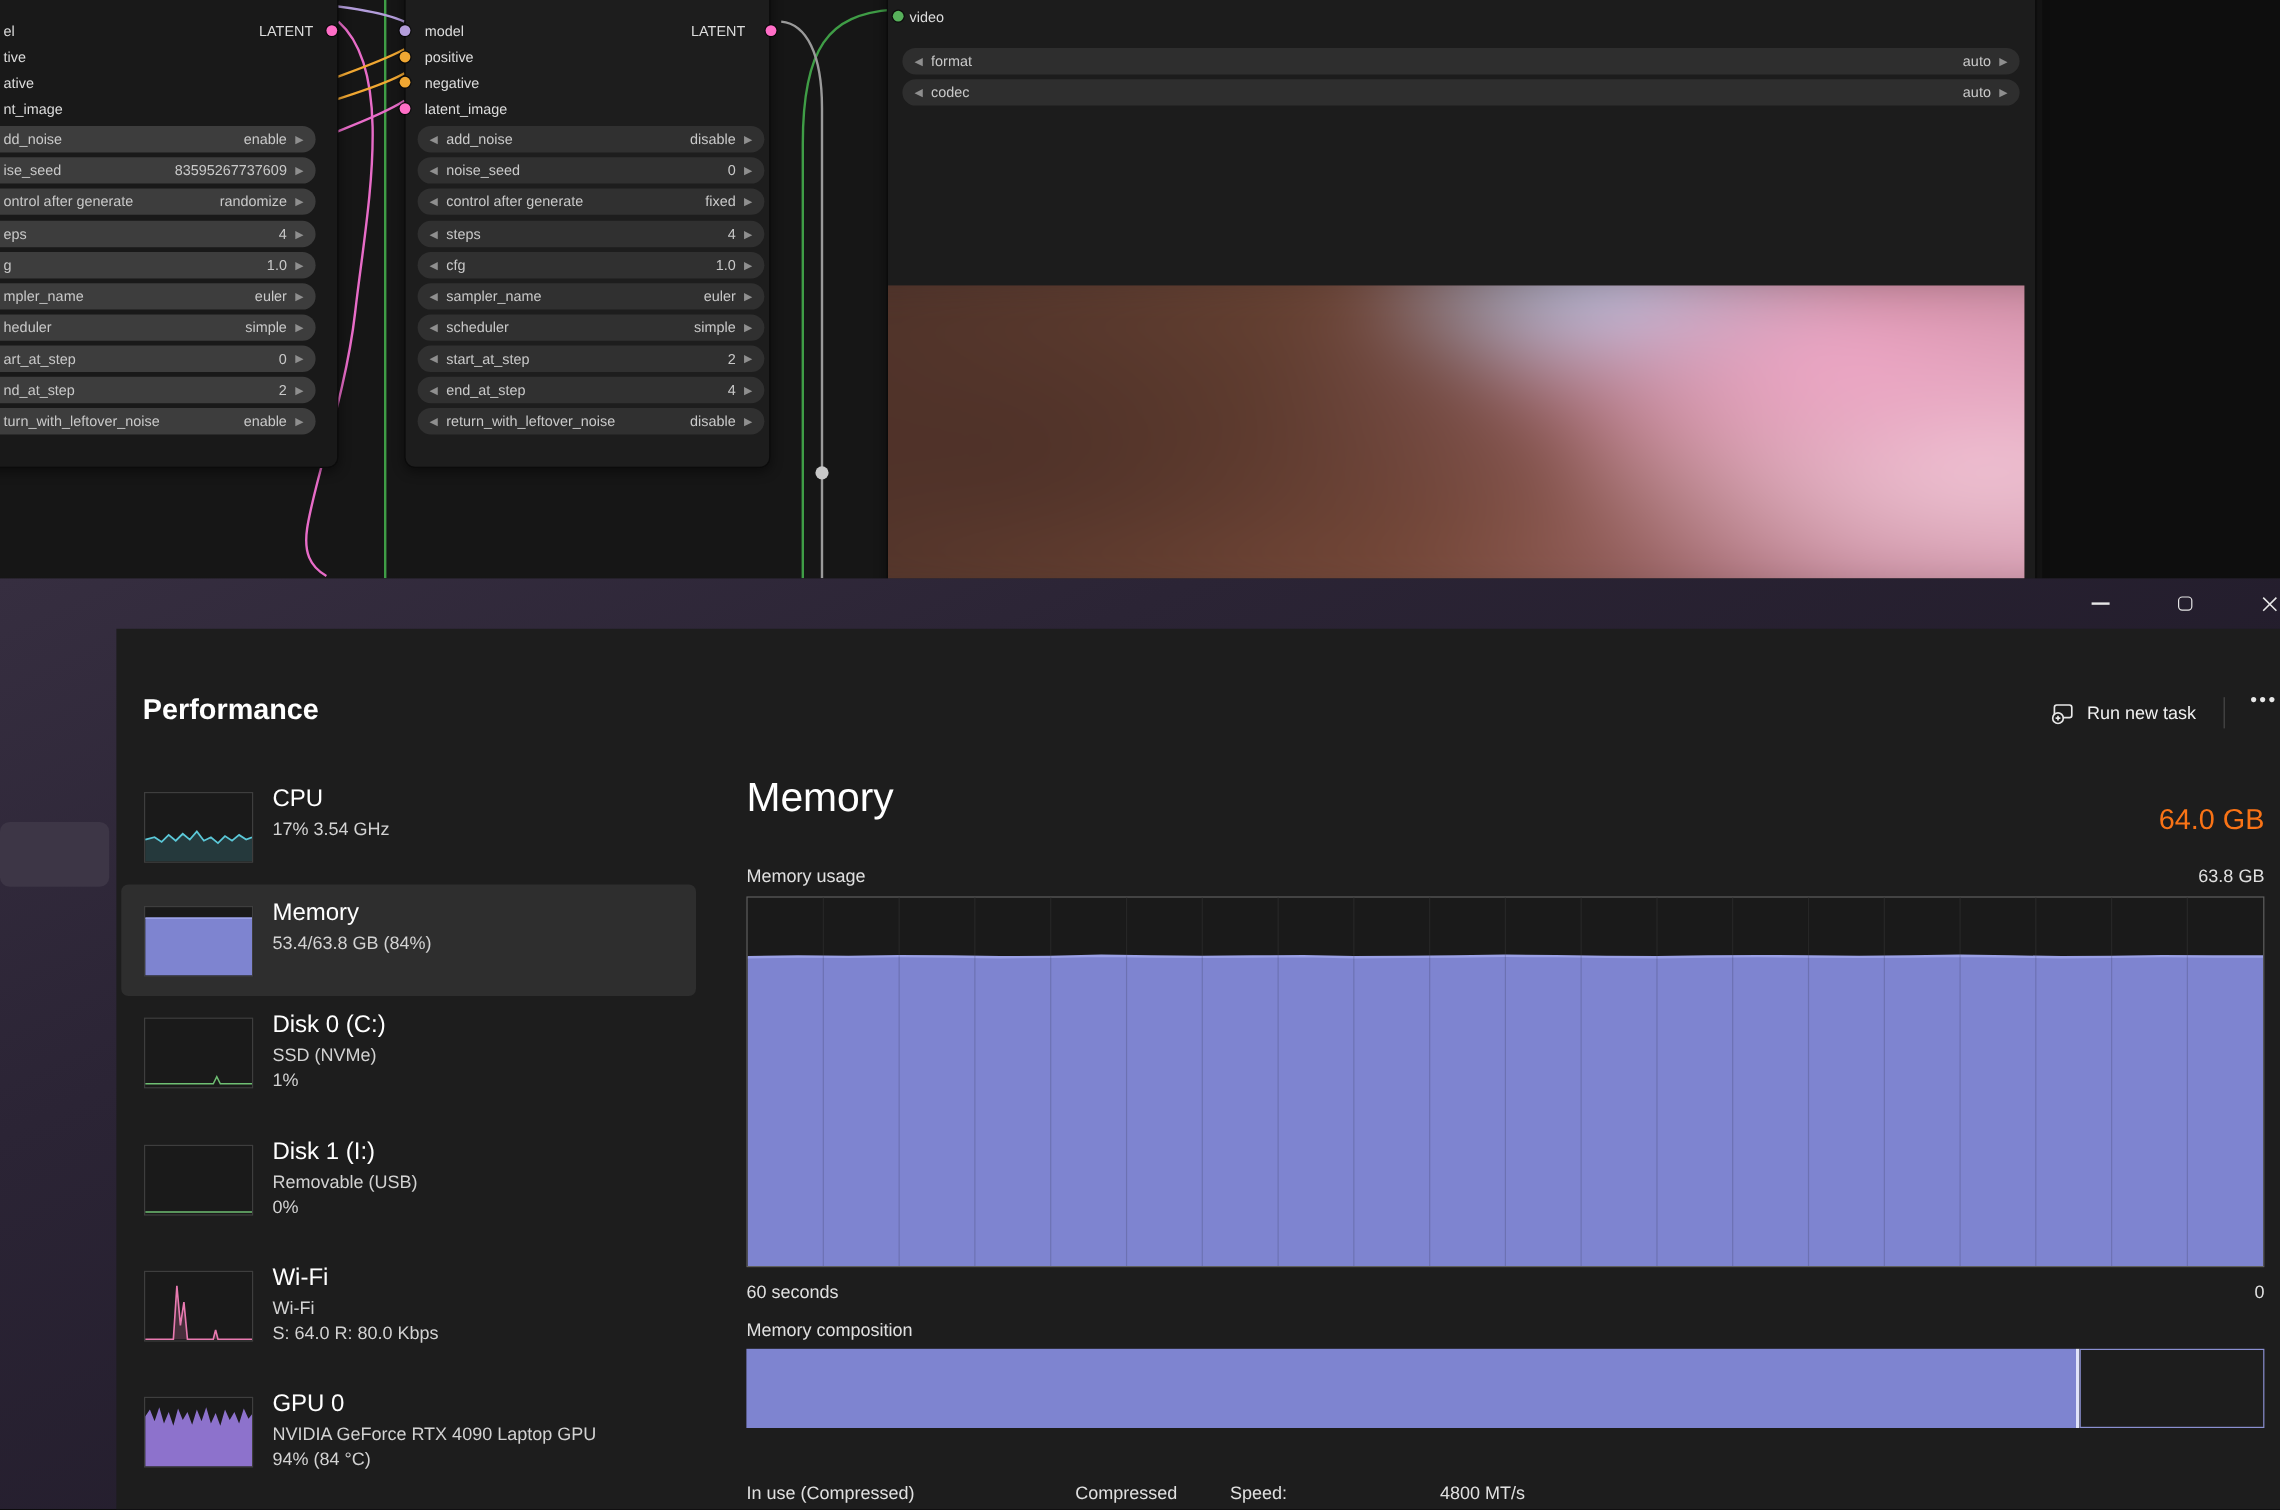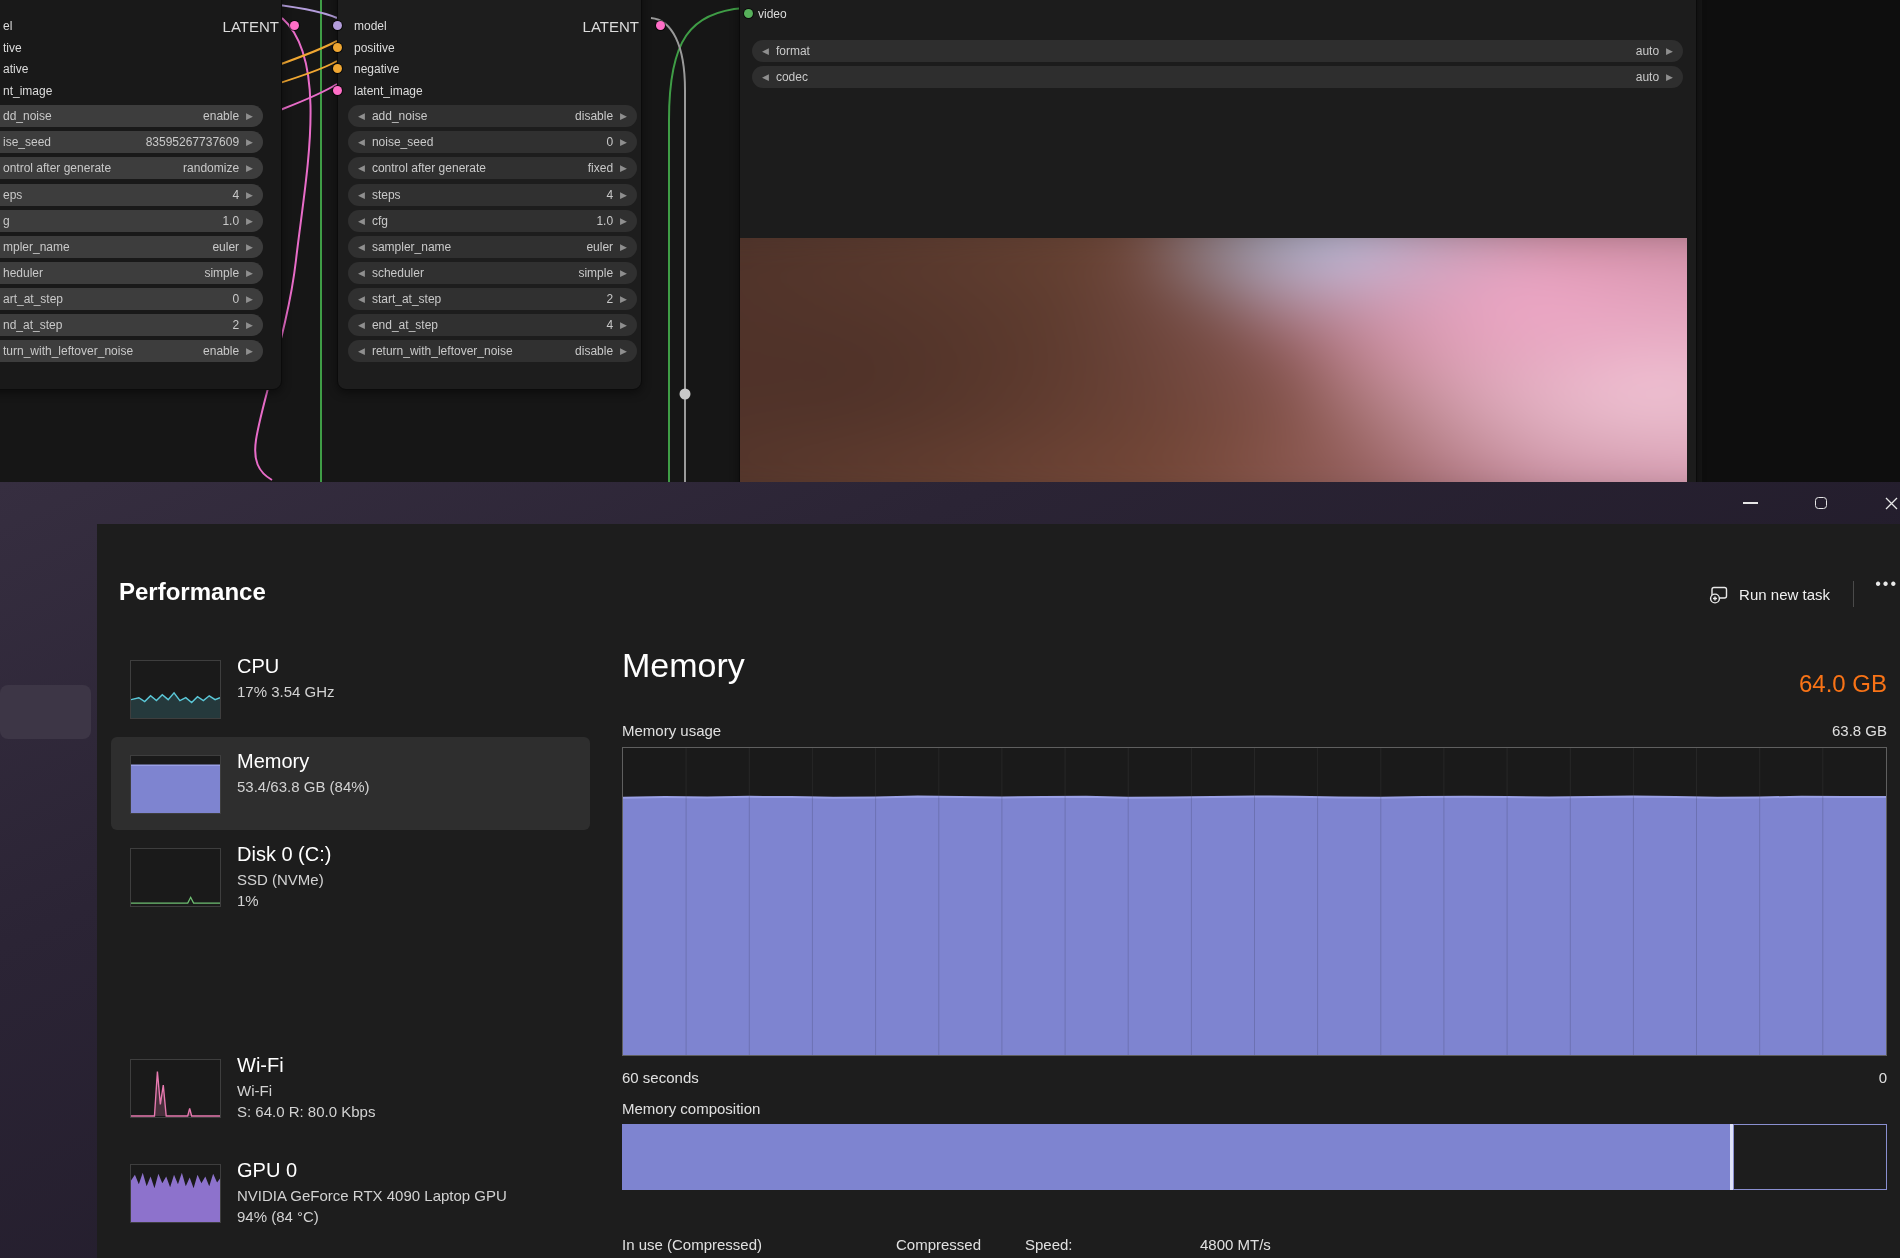--- a/index.html
+++ b/index.html
@@ -12,21 +12,21 @@
   .canvas-right-shade { position:absolute; left:1702px; top:0; width:198px; height:482px; background:#0e0e0e; }
   .wires { position:absolute; left:0; top:0; width:1900px; height:482px; pointer-events:none; }
   .node { position:absolute; background:#1d1d1d; border:1px solid #0b0b0b; border-radius:9px; box-shadow:0 3px 10px rgba(0,0,0,.45); }
   .node-left  { left:-60px; top:-34px; width:342px; height:424px; background:#191919; }
   .node-mid   { left:337px; top:-34px; width:305px; height:424px; background:#1d1d1d; }
   .node-right { left:739px; top:-24px; width:958px; height:540px; background:#1c1c1c; }
   .iorow { position:absolute; left:0; right:0; height:18px; display:flex; align-items:center; font-size:12px; color:#dcdcdc; }
   .iorow .iolabel { line-height:18px; }
   .lp { padding-left:62px; }
   .mp { padding-left:16px; }
-  .ioout { position:absolute; right:2px; height:18px; display:flex; align-items:center; font-size:15px; color:#dcdcdc; }
+  .ioout { position:absolute; right:20px; height:18px; display:flex; align-items:center; font-size:12px; color:#dcdcdc; }
   .dot { position:absolute; width:9px; height:9px; border-radius:50%; top:4px; box-shadow:0 0 0 1px rgba(0,0,0,.6); }
   .dot-model { background:#b39ddb; } .dot-cond { background:#f0a732; }
   .dot-latent { background:#ff6ec7; } .dot-video { background:#57b05b; }
   .wrow { position:absolute; height:22px; border-radius:11px; display:flex; align-items:center; padding:0 10px; font-size:12px; color:#c9c9c9; }
   .node-left .wrow { left:30px; right:18px; background:#3d3d3d; padding-left:32px; }
   .node-mid  .wrow { left:10px; right:4px; background:#303030; }
   .node-right .wrow { left:12px; right:13px; background:#2e2e2e;text-align:right; }
   .wtext { position:absolute; left:12px; right:13px; height:24px; border-radius:12px; background:#262626; display:flex; align-items:center; padding:0 12px; font-size:12px; color:#c9c9c9; }
   .wl { white-space:nowrap; }
   .wv { margin-left:auto; white-space:nowrap; }
@@ -52,21 +52,21 @@
   .win-min { left:1728px; } .win-max { left:1799px; } .win-close { left:1869px; }
   .glyph-min { display:block; width:15px; height:2px; background:#e6e6e6; }
   .glyph-max { display:block; width:12px; height:12px; border:1.3px solid #e6e6e6; border-radius:3.5px; }
   .rail-pill { position:absolute; left:0; top:203px; width:91px; height:54px; background:#3d3646; border-radius:8px; }
   .tm-content { position:absolute; left:97px; top:42px; width:1803px; height:920px; background:#1d1d1d; overflow:hidden; }
   .tm-title { position:absolute; left:22px; top:54px; font-size:24px; font-weight:700; color:#ffffff; }
   .run-task { position:absolute; right:70px; top:53px; height:34px; display:flex; align-items:center; gap:10px; color:#f0f0f0; font-size:15px; background:transparent; border:none; }
   .hdr-sep { position:absolute; right:46px; top:57px; width:1px; height:26px; background:#4a4a4a; }
   .more-btn { position:absolute; right:2px; top:51px; font-size:16px; letter-spacing:2px; color:#e8e8e8; background:transparent; border:none; }
 
-  .side-item { position:absolute; left:14px; width:479px; border-radius:6px; }
+  .side-item { position:absolute; left:4px; width:479px; border-radius:6px; }
   .side-item.selected { background:#2e2e2e; }
   .thumb { position:absolute; left:19px; top:18px; width:91px; height:59px; background:#1a1a1a; border:1px solid #3e3e3e; }
   .thumb svg { display:block; width:100%; height:100%; }
   .meta { position:absolute; left:126px; top:10px; right:8px; }
   .meta .t { font-size:20px; color:#ffffff; line-height:29px; white-space:nowrap; }
   .meta .l { font-size:15px; color:#d2d2d2; line-height:21px; white-space:nowrap; }
 
   .tm-main { position:absolute; left:525px; top:0; width:1265px; height:734px; }
   .m-title { position:absolute; left:0; top:122px; font-size:34px; font-weight:300; color:#ffffff; }
   .m-cap   { position:absolute; right:0; top:146px; font-size:24px; font-weight:300; color:#f97316; }
@@ -337,20 +337,32 @@
             <path d="M0,56 L58,56 61,50 64,56 91,56" fill="none" stroke="#6fbf73" stroke-width="1.3"></path>
           </svg>
         </div>
         <div class="meta">
             <div class="t">Disk 0 (C:)</div>
             <div class="l">SSD (NVMe)</div>
             <div class="l">1%</div>
           </div>
       </div>
 
+      <div class="side-item" style="top:412px;height:102px">
+        <div class="thumb">
+          <svg viewBox="0 0 91 59" preserveAspectRatio="none">
+            <path d="M0,57 L91,57" fill="none" stroke="#6fbf73" stroke-width="1.3"></path>
+          </svg>
+        </div>
+        <div class="meta">
+            <div class="t">Disk 1 (I:)</div>
+            <div class="l">Removable (USB)</div>
+            <div class="l">0%</div>
+          </div>
+      </div>
 
       <div class="side-item" style="top:517px;height:102px">
         <div class="thumb">
           <svg viewBox="0 0 91 59" preserveAspectRatio="none">
             <path d="M0,58 L24,58 27,12 30,46 33,26 36,58 58,58 60,50 62,58 91,58" fill="rgba(232,122,176,0.22)" stroke="none"></path>
             <path d="M0,58 L24,58 27,12 30,46 33,26 36,58 58,58 60,50 62,58 91,58" fill="none" stroke="#e87ab0" stroke-width="1.4"></path>
           </svg>
         </div>
         <div class="meta">
             <div class="t">Wi-Fi</div>

